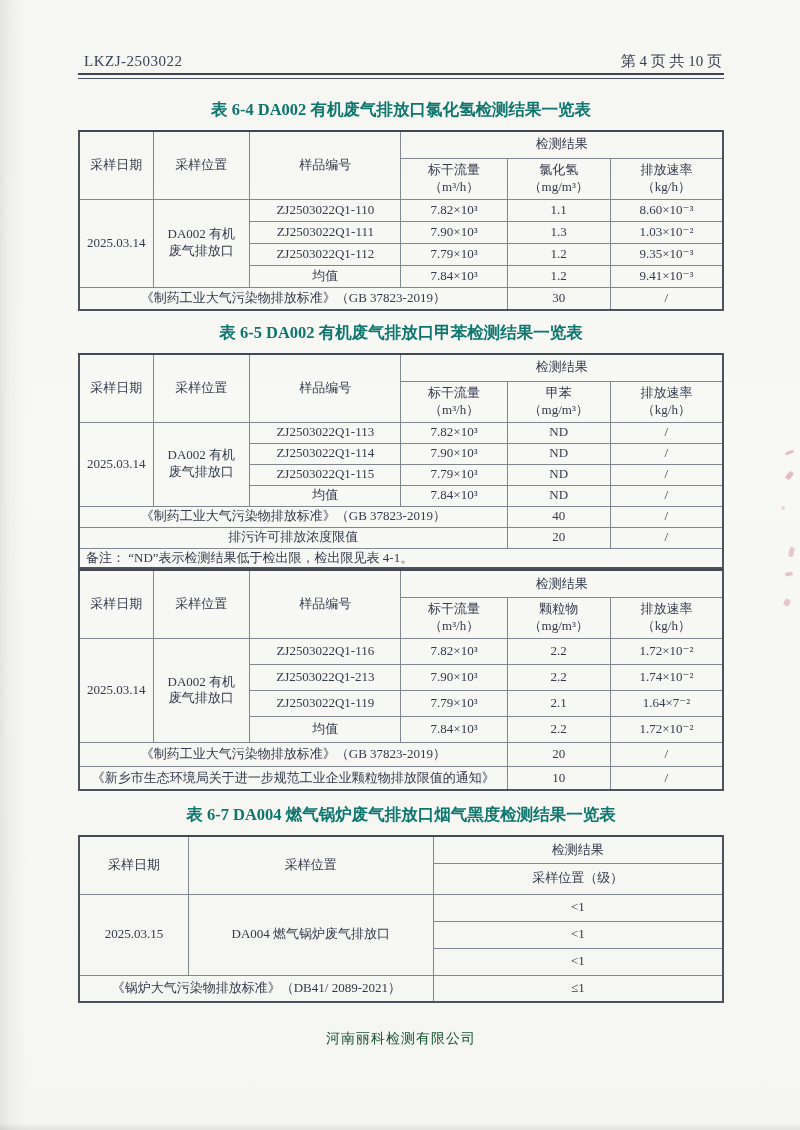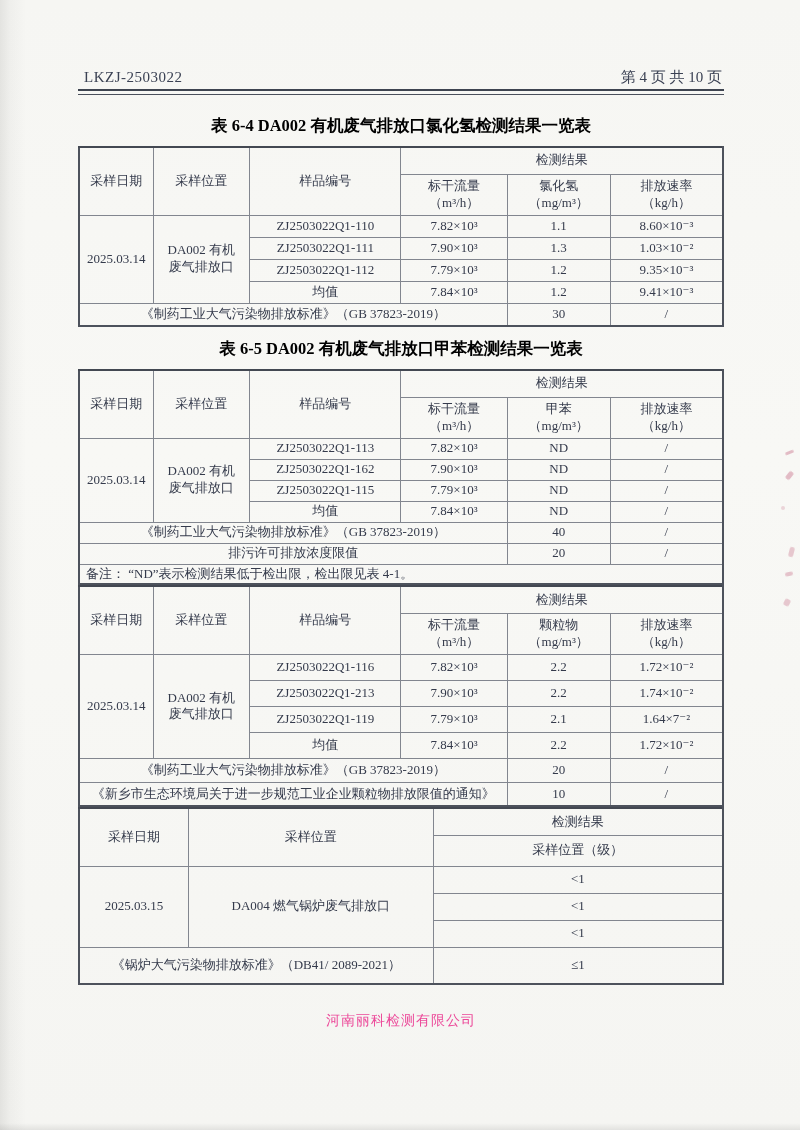--- a/index.html
+++ b/index.html
@@ -5,30 +5,30 @@
   html,body{margin:0;padding:0;}
   body{
     width:800px;height:1130px;overflow:hidden;position:relative;
     background:
       linear-gradient(90deg, rgba(60,60,58,0.10) 0px, rgba(60,60,58,0.04) 10px, rgba(0,0,0,0) 26px),
       linear-gradient(0deg, rgba(60,60,58,0.10) 0px, rgba(0,0,0,0) 7px),
       linear-gradient(180deg, #f6f6f3 0%, #f8f8f5 40%, #f5f5f2 100%);
     font-family:"Liberation Serif","DejaVu Serif",serif;
     color:#39404f;
   }
-  .content{position:absolute;left:78px;top:16px;width:646px;}
+  .content{position:absolute;left:78px;top:0;width:646px;}
   .page-header{
     display:flex;justify-content:space-between;align-items:baseline;
     padding-top:52px;font-size:15px;color:#3a4153;
   }
   .page-header .doc-no{padding-left:6px;letter-spacing:0.5px;}
   .page-header .page-ind{padding-right:2px;text-align:center;}
   .double-rule{height:3px;border-top:2px solid #3e4450;border-bottom:1px solid #4a505c;margin-top:2px;}
   .table-title{
-    text-align:center;font-weight:bold;font-size:16.5px;color:#000000;
+    text-align:center;font-weight:bold;font-size:16.5px;color:#0f766e;
     line-height:22px;
   }
   .tt-64{margin:20px 0 9px;}
   .tt-65{margin:11px 0 9px;}
   .tt-66{margin:14px 0 9px;}
   .tt-67{margin:13px 0 9px;}
   table{
     width:100%;border-collapse:collapse;table-layout:fixed;
     font-size:13px;color:#343a4b;
   }
@@ -39,24 +39,24 @@
     white-space:pre-line;
     font-weight:normal;
     overflow:hidden;
   }
   table{border:2px solid #4d525c;border-top:2.5px solid #434852;}
   tr.h1{height:27px;}
   tr.h2{height:41px;}
   .t64 tr.dr{height:22px;} .t64 tr.sr{height:23px;}
   .t65 tr.dr{height:21px;} .t65 tr.sr{height:21px;} .t65 tr.nr{height:20px;}
   .t66 tr.dr{height:26px;} .t66 tr.sr{height:24px;}
-  .t67 tr.h2{height:31px;} .t67 tr.dr{height:27px;} .t67 tr.sr{height:37px;}
+  .t67 tr.h2{height:31px;} .t67 tr.dr{height:27px;} .t67 tr.sr{height:27px;}
   td.note{text-align:left;padding-left:6px;font-size:13px;}
   .footer{
-    text-align:center;margin-top:27px;font-size:14px;color:#ec4899;letter-spacing:1px;
+    text-align:center;margin-top:27px;font-size:14px;color:#14532d;letter-spacing:1px;
   }
   
   .ink{position:absolute;background:#c05a78;opacity:0.38;border-radius:2px;filter:blur(0.6px);}
   .ink1{left:785px;top:451px;width:9px;height:3px;transform:rotate(-22deg);}
   .ink2{left:787px;top:471px;width:5px;height:9px;transform:rotate(40deg);}
   .ink3{left:781px;top:506px;width:4px;height:4px;opacity:0.22;}
   .ink4{left:789px;top:547px;width:5px;height:10px;transform:rotate(14deg);opacity:0.3;}
   .ink5{left:785px;top:572px;width:8px;height:4px;transform:rotate(-12deg);opacity:0.33;}
   .ink6{left:784px;top:599px;width:6px;height:7px;transform:rotate(28deg);opacity:0.3;}
 </style>
@@ -166,21 +166,21 @@
     <tr class="dr">
       <td rowspan="4">2025.03.14</td>
       <td rowspan="4">DA002 有机
 废气排放口</td>
       <td>ZJ2503022Q1-113</td>
       <td>7.82×10³</td>
       <td>ND</td>
       <td>/</td>
     </tr>
     <tr class="dr">
-      <td>ZJ2503022Q1-162</td>
+      <td>ZJ2503022Q1-114</td>
       <td>7.90×10³</td>
       <td>ND</td>
       <td>/</td>
     </tr>
     <tr class="dr">
       <td>ZJ2503022Q1-115</td>
       <td>7.79×10³</td>
       <td>ND</td>
       <td>/</td>
     </tr>
@@ -263,20 +263,21 @@
       <td>/</td>
     </tr>
     <tr class="sr">
       <td colspan="4">《新乡市生态环境局关于进一步规范工业企业颗粒物排放限值的通知》</td>
       <td>10</td>
       <td>/</td>
     </tr>
   </tbody>
     </table>
 
+  <div class="table-title tt-67">表 6-7 DA004 燃气锅炉废气排放口烟气黑度检测结果一览表</div>
   <table class="t67">
     <colgroup>
         <col style="width:17%">
         <col style="width:38%">
         <col style="width:45%">
       </colgroup>
     <tbody>
         <tr class="h1">
       <th rowspan="2">采样日期</th>
       <th rowspan="2">采样位置</th>

